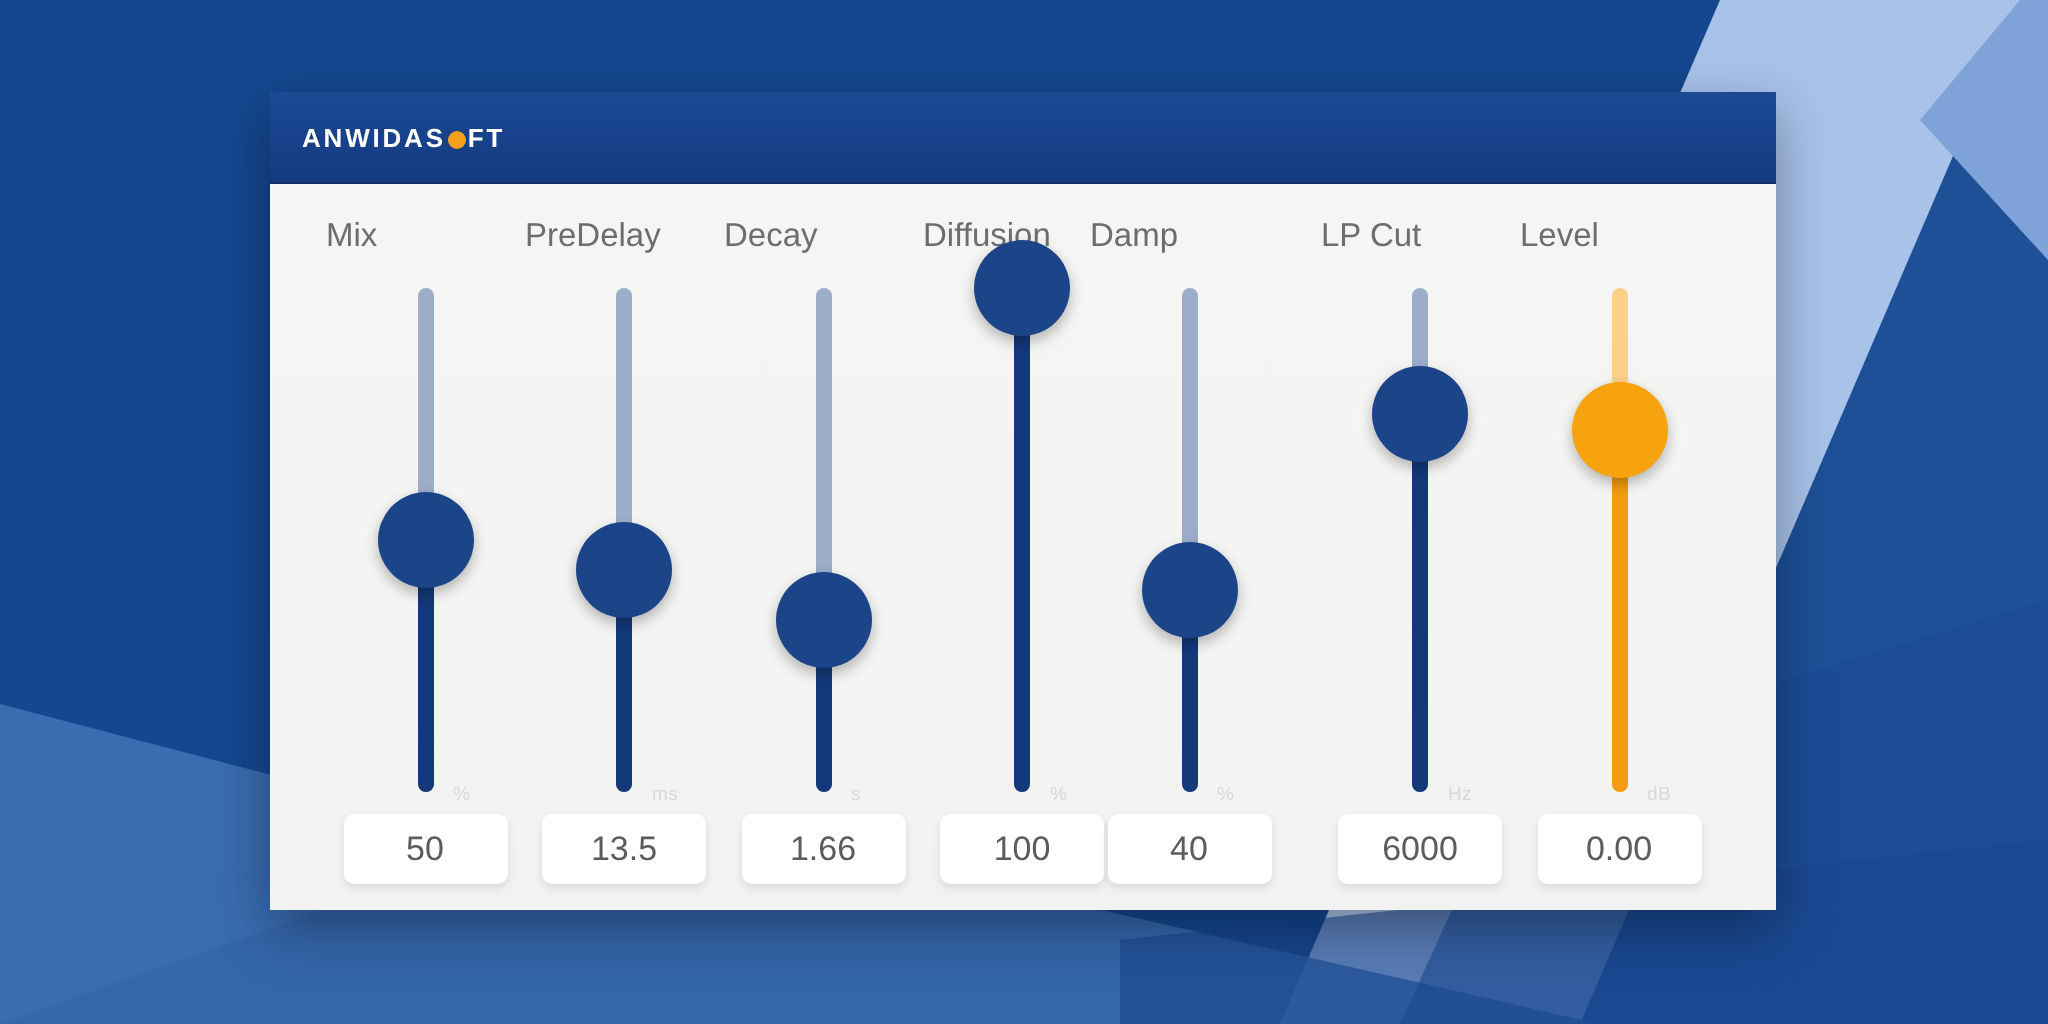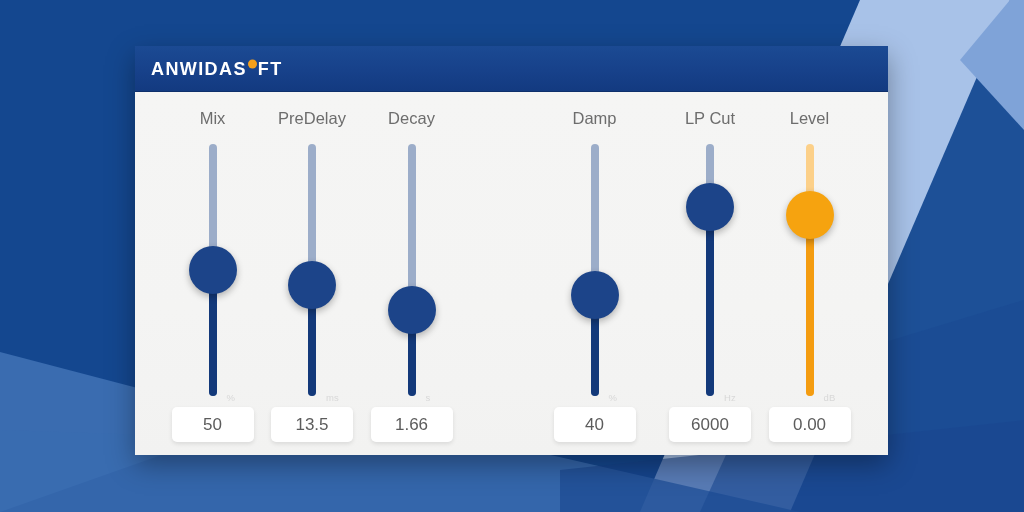--- a/index.html
+++ b/index.html
@@ -19,22 +19,22 @@
     position:absolute;left:135px;top:46px;width:753px;height:408px;
     box-shadow:0 10px 26px rgba(0,0,0,.35);
   }
   .titlebar{
     position:relative;height:45px;width:100%;
     background:linear-gradient(180deg,#1b4a93 0%,#17418a 55%,#133a80 100%);
     border-bottom:1px solid #0e2f6b;
   }
   .logo{
     position:absolute;left:16px;top:50%;transform:translateY(-50%);
-    color:#ffffff;font-size:18px;font-weight:700;letter-spacing:1.4px;
-    display:flex;white-space:nowrap;
+    color:#ffffff;font-size:13px;font-weight:700;letter-spacing:1.4px;
+    display:flex;align-items:center;white-space:nowrap;
   }
   .logo .dot{
     display:inline-block;width:9px;height:9px;border-radius:50%;
     background:#f5a01a;margin:0 1px;position:relative;top:1px;
   }
   .brand{
     position:absolute;right:14px;top:50%;transform:translateY(-50%);
     font-size:23px;letter-spacing:.3px;white-space:nowrap;
   }
   .brand .b1{color:#ffffff;font-weight:700;}
@@ -42,21 +42,21 @@
 
   .body{
     position:relative;height:363px;width:100%;
     background:linear-gradient(180deg,#f5f5f4 0%,#f4f4f3 60%,#f2f2f1 100%);
   }
 
   
   .rack{position:absolute;left:0;top:0;right:0;bottom:0;}
   .chan{position:absolute;top:0;width:99px;height:363px;}
   .chan-label{
-    position:absolute;top:17px;left:0;right:0;text-align:center;
+    position:absolute;top:17px;left:0;right:0;text-align:left;
     font-size:16.5px;color:#6d6d6d;white-space:nowrap;
   }
   .slider{position:absolute;left:50%;transform:translateX(-50%);top:52px;height:252px;width:48px;}
   .track-bg{
     position:absolute;left:50%;transform:translateX(-50%);top:0;width:8px;height:100%;
     border-radius:4px;background:#9cadc9;
   }
   .track-fill{
     position:absolute;left:50%;transform:translateX(-50%);bottom:0;width:8px;
     border-radius:4px;background:#13397a;
@@ -137,20 +137,30 @@
           <div class="chan" style="left: 227px;">
             <div class="chan-label">Decay</div>
             <div class="slider">
               <div class="track-bg"></div>
               <div class="track-fill" style="height: 85.68px;"></div>
               <div class="knob" style="top: 166.32px;"></div>
             </div>
             <div class="unit">s</div>
             <div class="value-box">1.66</div>
           </div>
+          <div class="chan" style="left: 326.5px;">
+            <div class="chan-label">Diffusion</div>
+            <div class="slider">
+              <div class="track-bg"></div>
+              <div class="track-fill" style="height: 252px;"></div>
+              <div class="knob" style="top: 0px;"></div>
+            </div>
+            <div class="unit">%</div>
+            <div class="value-box">100</div>
+          </div>
           <div class="chan" style="left: 410px;">
             <div class="chan-label">Damp</div>
             <div class="slider">
               <div class="track-bg"></div>
               <div class="track-fill" style="height: 100.8px;"></div>
               <div class="knob" style="top: 151.2px;"></div>
             </div>
             <div class="unit">%</div>
             <div class="value-box">40</div>
           </div>

